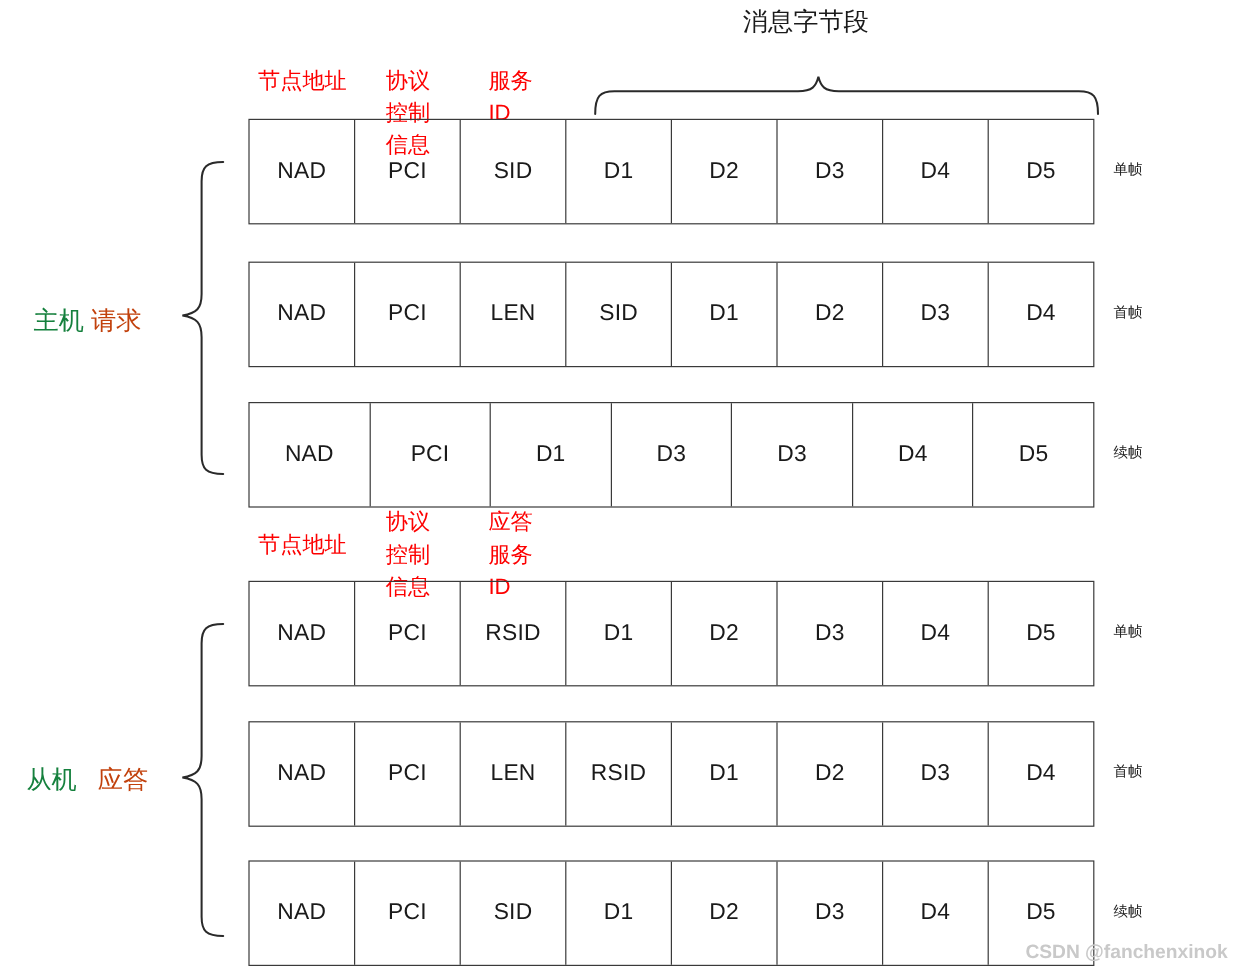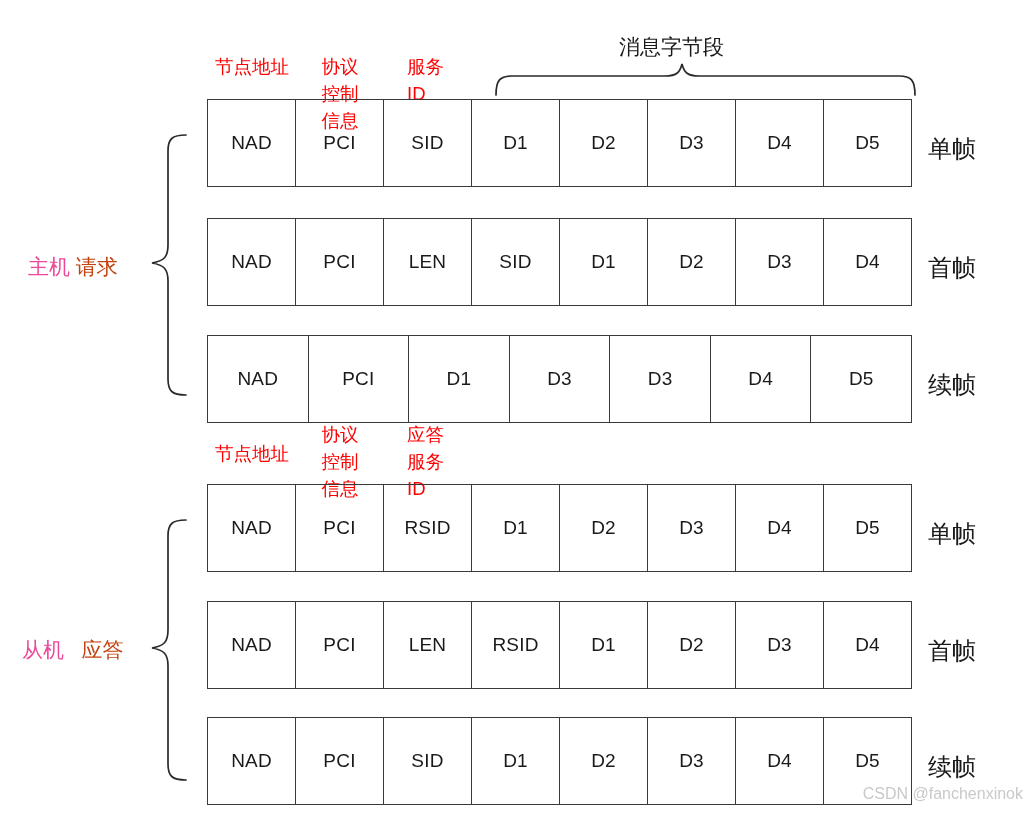--- a/index.html
+++ b/index.html
@@ -42,21 +42,21 @@
     font-size: 19px;
     letter-spacing: 0.2px;
     color: #1a1a1a;
   }
   .cell:last-child { border-right: none; }
 
   
   .row-label {
     position: absolute;
     left: 928px;
-    font-size: 24px;
+    font-size: 12px;
     color: #1a1a1a;
     white-space: nowrap;
   }
 
   
   .red-label {
     position: absolute;
     color: #fd0000;
     font-size: 18.5px;
     line-height: 27px;
@@ -64,21 +64,21 @@
     white-space: pre-line;
   }
   .red-label.center { text-align: center; }
 
   
   .group-label {
     position: absolute;
     font-size: 21px;
     white-space: nowrap;
   }
-  .group-label .hl { color: #ec4899; }
+  .group-label .hl { color: #15803d; }
   .group-label .nm { color: #c2410c; }
 
   
   .overlay {
     position: absolute;
     left: 0; top: 0;
     width: 1035px;
     height: 813px;
     pointer-events: none;
   }
@@ -90,28 +90,29 @@
     white-space: nowrap;
   }
   
   .watermark {
     position: absolute;
     right: 12px;
     bottom: 10px;
     font-size: 16px;
     color: #c9c9c9;
     white-space: nowrap;
+    font-weight: bold;
   }
 </style>
 </head>
 <body>
 
 <div class="stage">
 
-  <div class="brace-title" style="left:619px; top:4px;margin-top:29px;">消息字节段</div>
+  <div class="brace-title" style="left:619px; top:4px;">消息字节段</div>
 
   <svg class="overlay" viewBox="0 0 1035 813" width="1035" height="813" xmlns="http://www.w3.org/2000/svg">
 
     <g fill="none" stroke="#2a2a2a" stroke-width="1.7" stroke-linecap="round">
       <path d="M 496 95
                C 496 80, 500 76, 512 76
                L 665 76
                C 677 76, 680 72, 682 64
                C 684 72, 687 76, 699 76
                L 899 76

